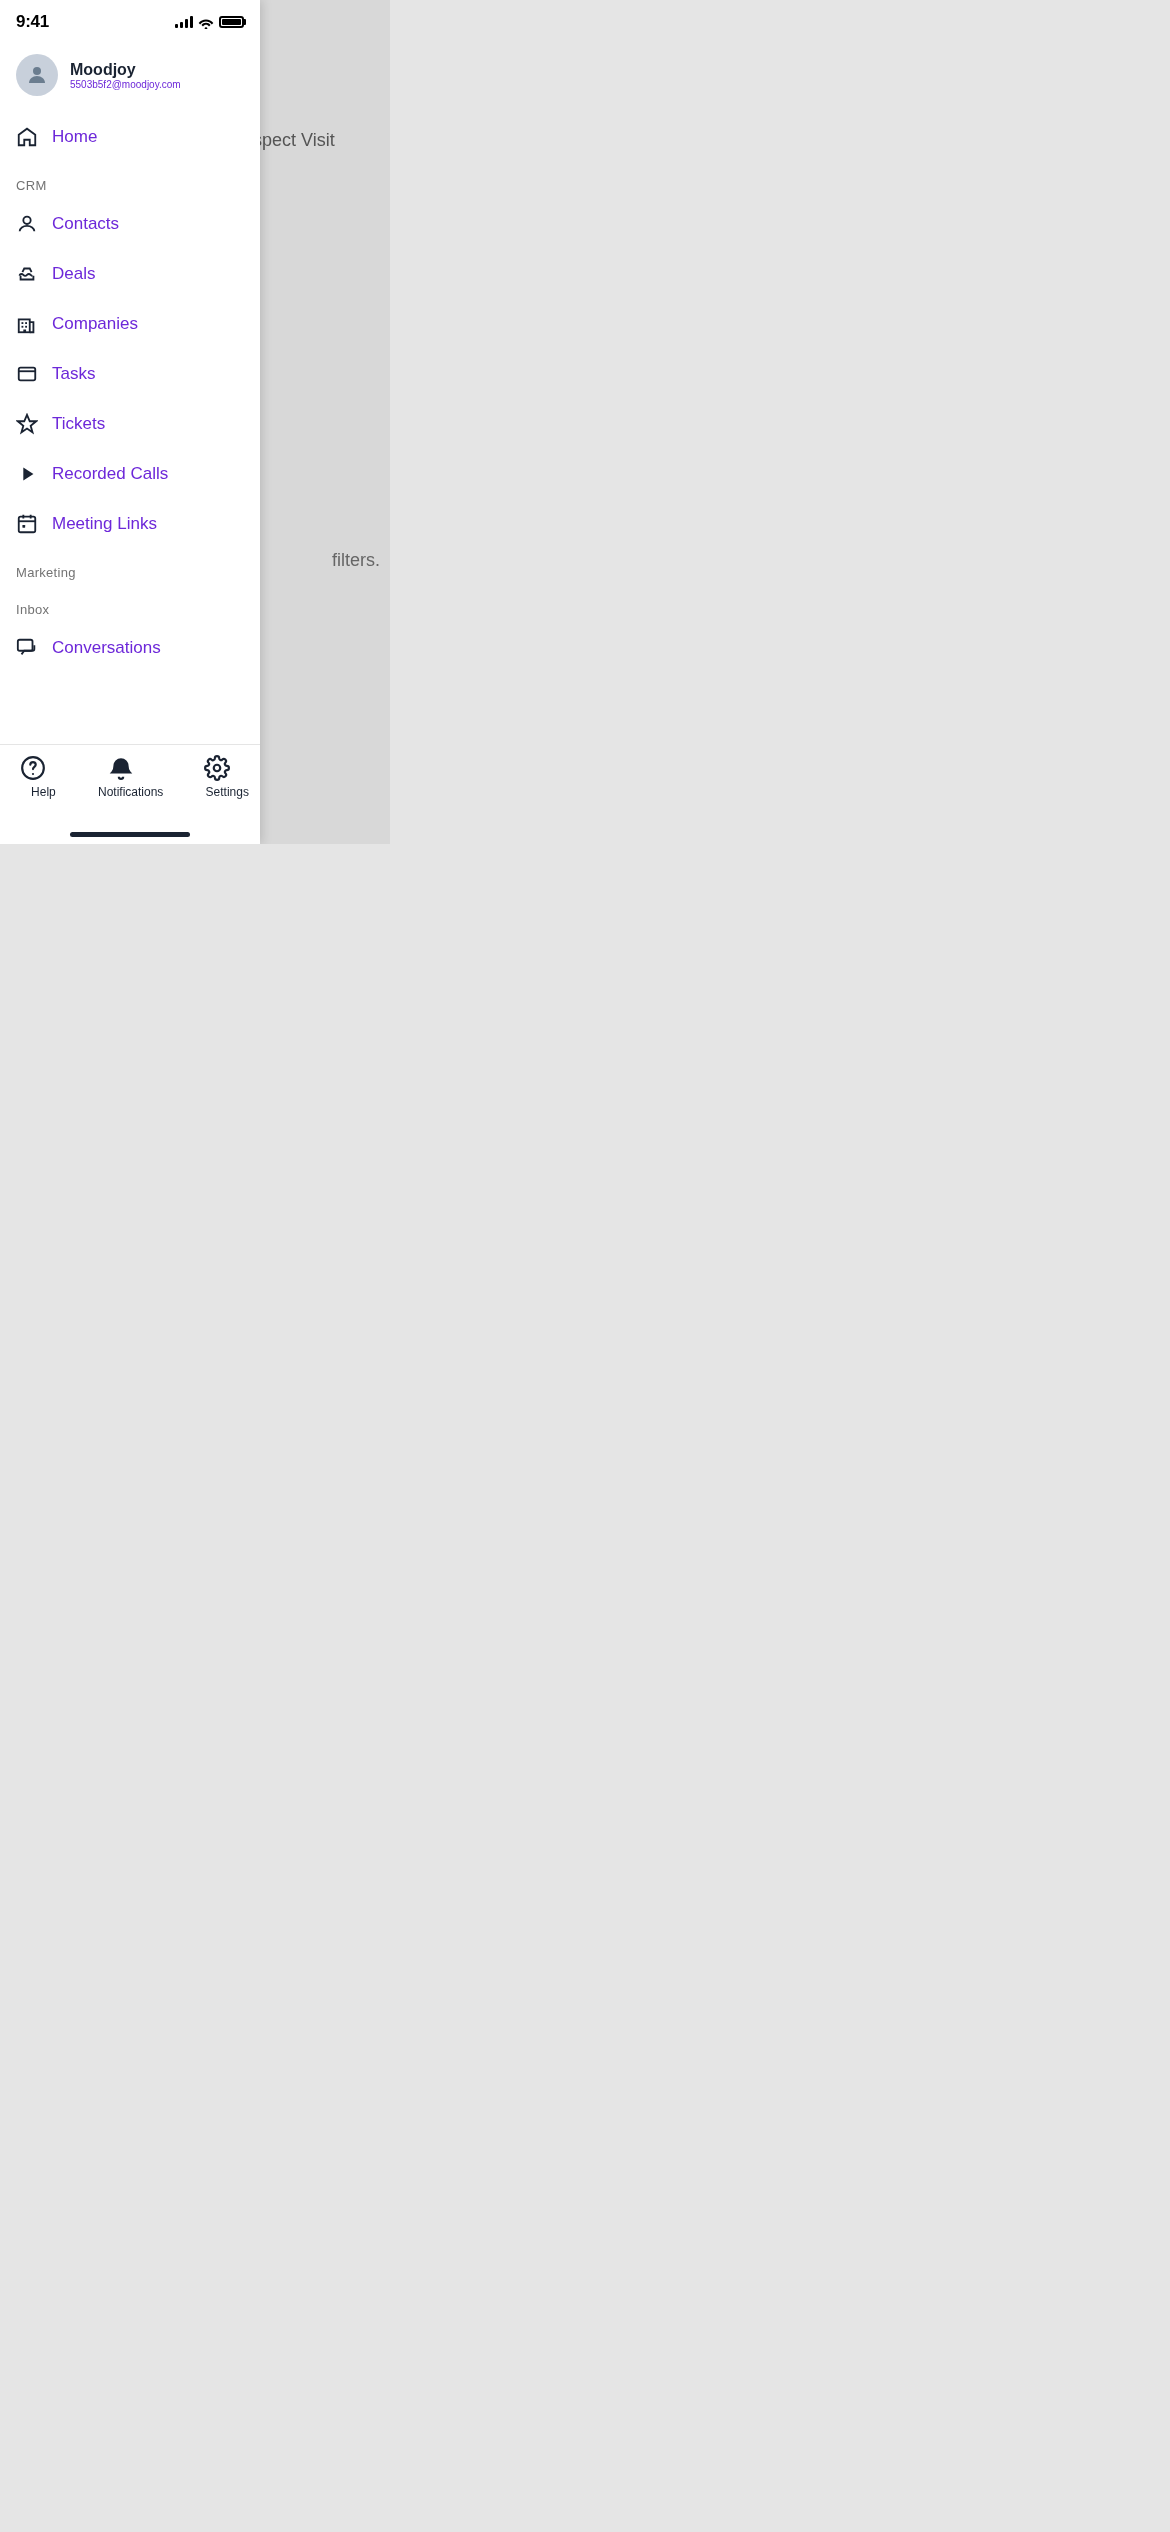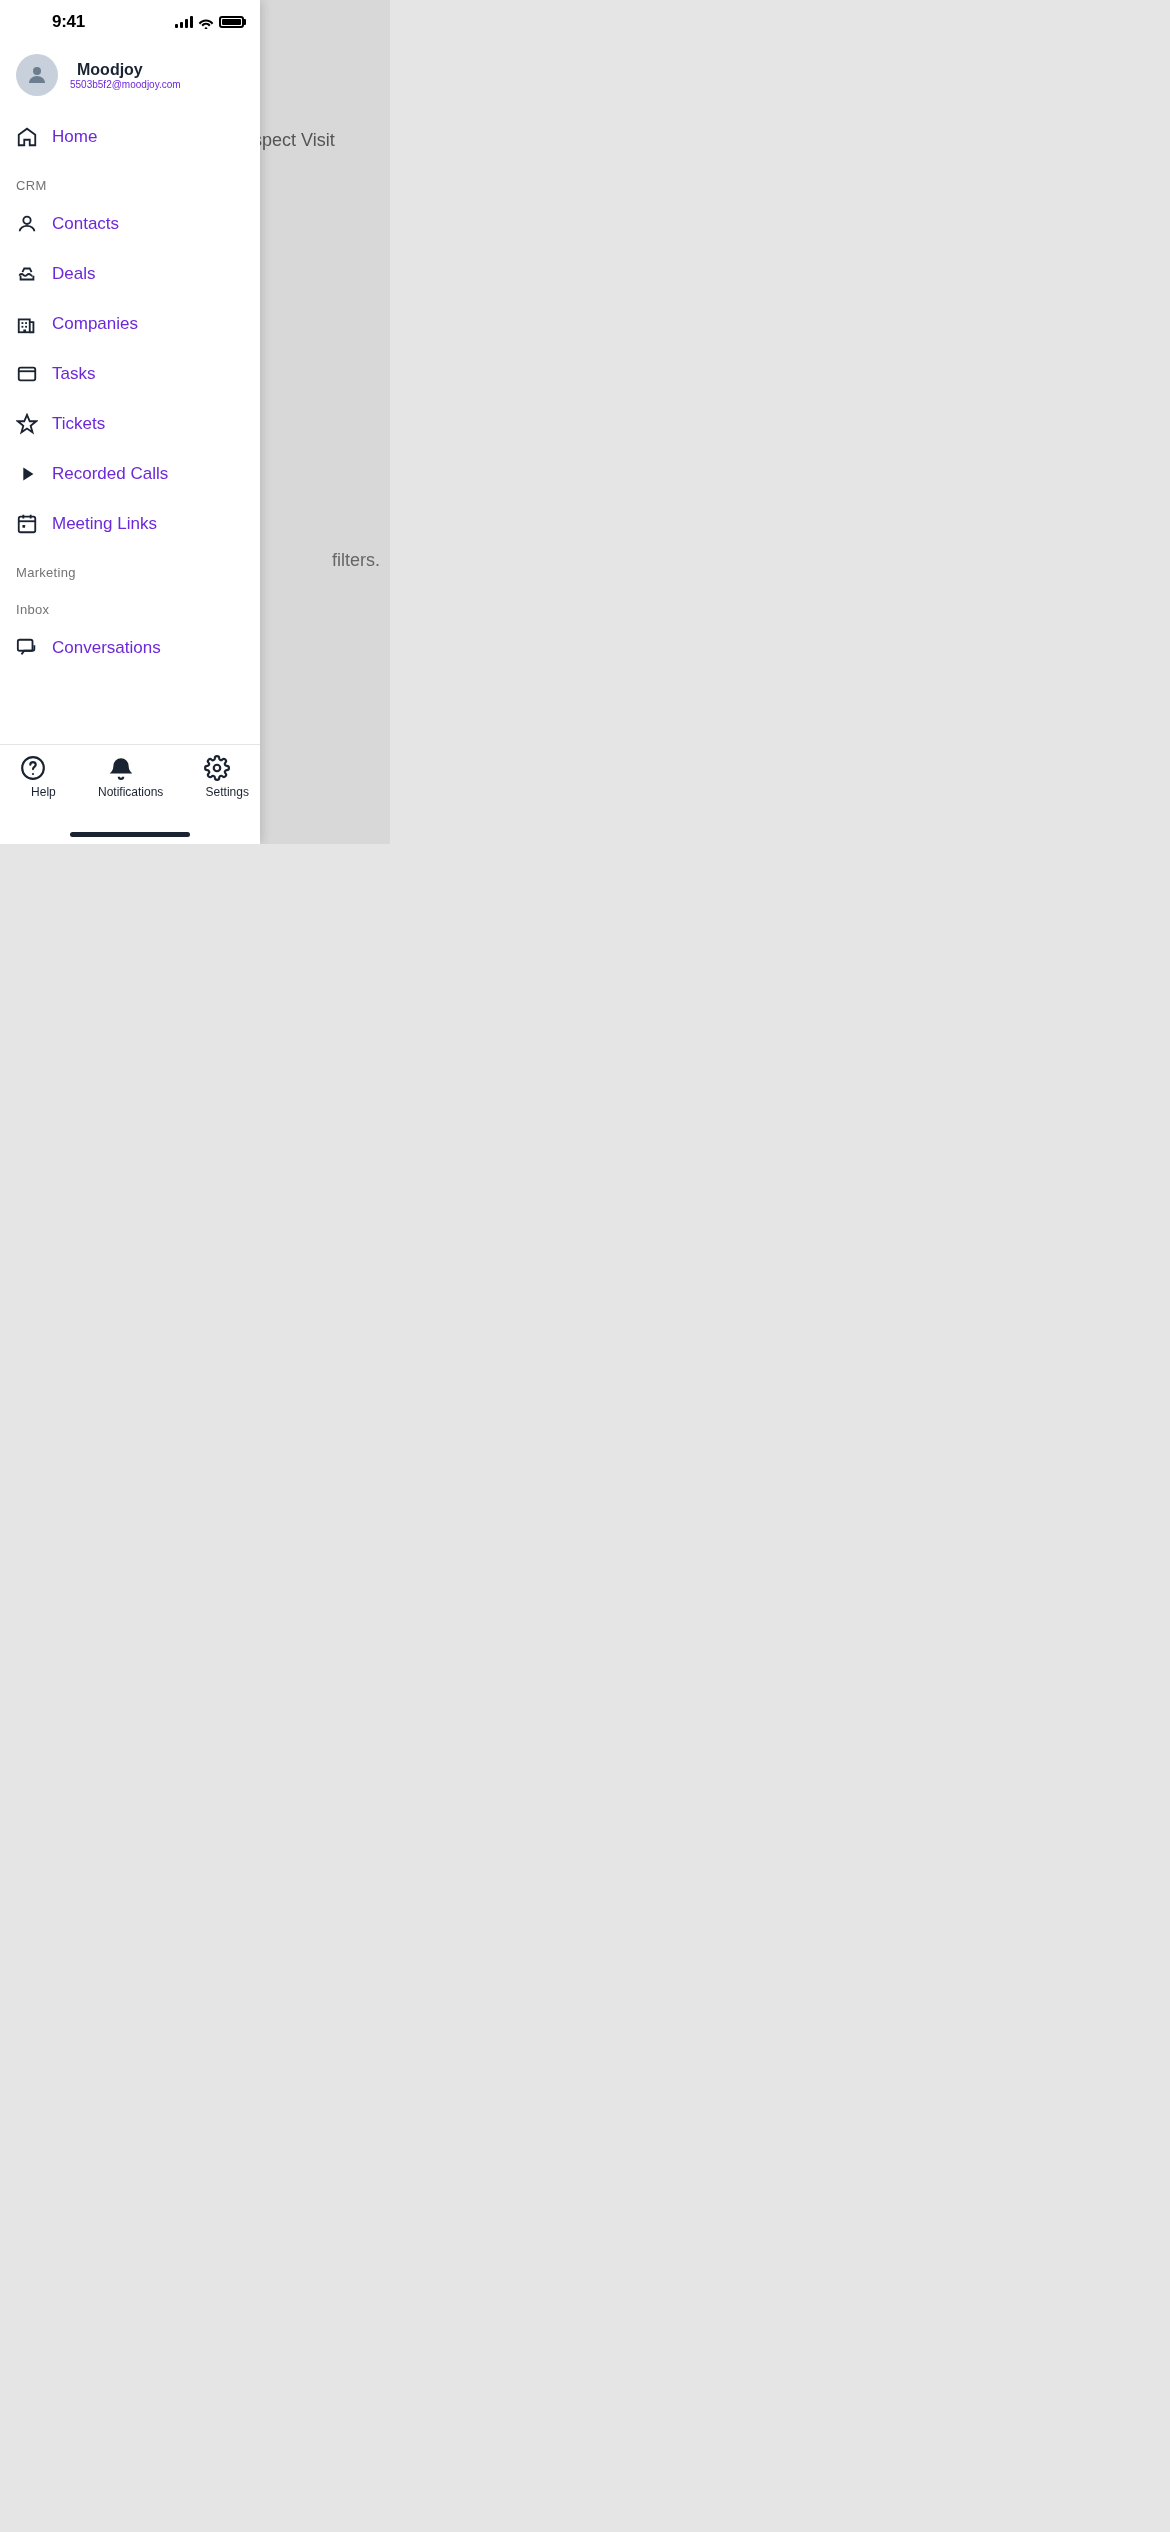--- a/index.html
+++ b/index.html
@@ -69,21 +69,20 @@
     }
 
     
     .status-bar {
       height: 44px;
       display: flex;
       align-items: center;
       justify-content: space-between;
       padding: 13px 16px;
       flex-shrink: 0;
-      margin-left: 36px;
     }
 
     .status-time {
       font-size: 17px;
       font-weight: 700;
       color: #000;
       letter-spacing: -0.3px;
     }
 
     .status-icons {
@@ -167,21 +166,20 @@
 
     .profile-info {
       display: flex;
       flex-direction: column;
     }
 
     .profile-name {
       font-size: 16px;
       font-weight: 600;
       color: #1a2332;
-      margin-left: 7px;
     }
 
     .profile-email {
       font-size: 10px;
       color: #6d28d9;
     }
 
     
     .nav-list {
       flex: 1;

